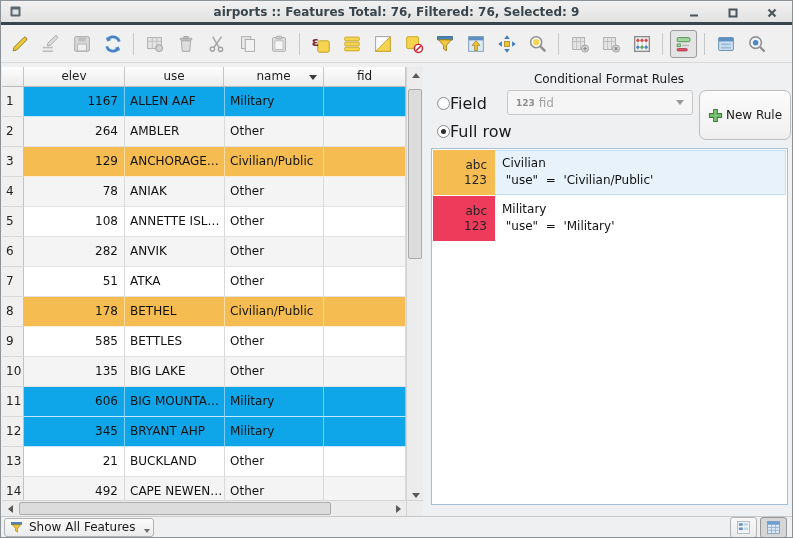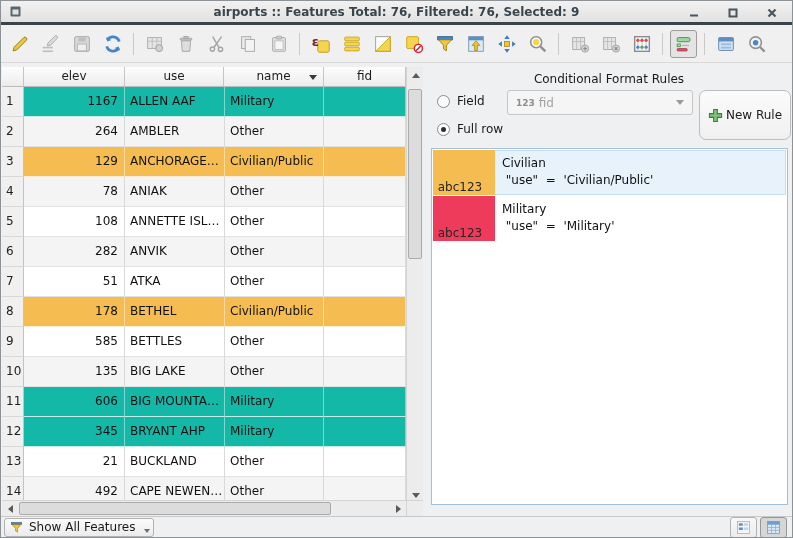--- a/index.html
+++ b/index.html
@@ -38,54 +38,54 @@
   .tbody{position:absolute;top:20px;left:0;width:404px;height:416px;overflow:hidden;background:#fff;}
   .trow{display:flex;height:30px;flex:none;}
   .cell{border-right:1px solid #d9d9d9;border-bottom:1px solid #e2e2e2;font-size:12px;
     line-height:29px;white-space:pre;overflow:hidden;color:#121212;flex:none;background:#fff;}
   .rownum{width:22px;background:#f0f0f0;border-right:1px solid #c3c3c3;border-bottom:1px solid #d8d8d8;padding-left:4px;color:#222;}
   .c-elev{width:101px;text-align:right;padding-right:6px;}
   .c-name{width:100px;padding-left:5px;}
   .c-use{width:99px;padding-left:5px;}
   .c-fid{width:82px;}
   .trow:nth-child(even) .cell:not(.rownum){background:#f4f4f4;}
-  .trow.military .cell:not(.rownum){background:#14b8a6;border-right-color:rgba(255,255,255,.45);border-bottom-color:rgba(255,255,255,.75);}
+  .trow.military .cell:not(.rownum){background:#0ea5e9;border-right-color:rgba(255,255,255,.45);border-bottom-color:rgba(255,255,255,.75);}
   .trow.civilian .cell:not(.rownum){background:#f5bd51;border-right-color:rgba(255,255,255,.45);border-bottom-color:rgba(255,255,255,.75);}
   
   .vscroll{position:absolute;left:404px;top:0;width:17px;height:436px;background:#ececec;border-left:1px solid #d4d4d4;}
   .vthumb{position:absolute;left:1px;right:1px;top:22px;height:170px;background:#dcdcdc;border:1px solid #ababab;border-radius:2px;}
   .sarrow{position:absolute;width:17px;height:16px;display:flex;align-items:center;justify-content:center;}
   .tri-up{width:0;height:0;border-left:4px solid transparent;border-right:4px solid transparent;border-bottom:5px solid #5a5a5a;}
   .tri-down{width:0;height:0;border-left:4px solid transparent;border-right:4px solid transparent;border-top:5px solid #5a5a5a;}
   .tri-left{width:0;height:0;border-top:4px solid transparent;border-bottom:4px solid transparent;border-right:5px solid #5a5a5a;}
   .tri-right{width:0;height:0;border-top:4px solid transparent;border-bottom:4px solid transparent;border-left:5px solid #5a5a5a;}
   .hscroll{position:absolute;left:0;bottom:0;width:404px;height:16px;background:#ececec;border-top:1px solid #d4d4d4;}
   .hthumb{position:absolute;top:1px;bottom:1px;left:17px;width:312px;background:#dcdcdc;border:1px solid #ababab;border-radius:2px;}
   .scroll-corner{position:absolute;left:404px;bottom:0;width:17px;height:16px;background:#ececec;border-left:1px solid #d4d4d4;border-top:1px solid #d4d4d4;}
   .splitter{width:4px;background:#eff0f1;flex:none;}
   
   .panel{position:relative;flex:1;background:#eff0f1;}
   .panel-title{text-align:center;font-size:12px;color:#1a1a1a;padding-top:5px;height:20px;}
-  .radio-row{position:absolute;left:10px;display:flex;align-items:center;gap:7px;font-size:12px;color:#1a1a1a;}
+  .radio-row{position:absolute;left:10px;display:flex;align-items:center;font-size:16px;color:#1a1a1a;}
   .radio-field{top:27px;}
   .radio-fullrow{top:55px;}
   .radio{width:13px;height:13px;border-radius:50%;border:1px solid #8a8a8a;background:#fdfdfd;position:relative;flex:none;}
   .radio.checked::after{content:"";position:absolute;left:3px;top:3px;width:5px;height:5px;border-radius:50%;background:#2e2e2e;}
   .combo{position:absolute;left:80px;top:23px;width:186px;height:25px;background:#f5f5f5;
     border:1px solid #c6c6c6;border-radius:3px;display:flex;align-items:center;padding:0 8px;}
   .combo .prefix{font-size:9px;font-weight:bold;color:#8e8e8e;margin-right:4px;letter-spacing:0;}
   .combo .value{font-size:12px;color:#a2a2a2;}
   .combo-arrow{margin-left:auto;width:0;height:0;border-left:4px solid transparent;border-right:4px solid transparent;border-top:5px solid #9a9a9a;}
   .new-rule{position:absolute;left:272px;top:23px;width:92px;height:50px;background:linear-gradient(#fbfbfb,#f0f0f0);
     border:1px solid #bdbdbd;border-radius:7px;display:flex;align-items:center;justify-content:center;gap:3px;
     font-size:12px;color:#1a1a1a;}
   .rules-list{position:absolute;left:4px;right:3px;top:81px;bottom:11px;background:#fff;border:1px solid #a5c0d4;overflow:hidden;padding-top:1px;}
   .rule-item{display:flex;height:45px;margin:0 1px 1px 1px;position:relative;}
   .rule-item.selected{background:#e7f2fb;box-shadow:inset 0 0 0 1px #c5ddf0;}
-  .swatch{width:62px;flex:none;display:flex;flex-direction:row;justify-content:center;align-items:flex-end;
+  .swatch{width:62px;flex:none;display:flex;flex-direction:column;justify-content:center;align-items:flex-end;
     padding-right:8px;font-size:12px;color:#262626;line-height:15px;}
   .rule-item.civilian .swatch{background:#f5bd51;}
   .rule-item.military .swatch{background:#ee3b5b;}
   .rule-text{padding:5px 0 0 7px;overflow:hidden;}
   .rule-name{font-size:12px;color:#111;line-height:16px;}
   .rule-expr{font-size:12px;color:#111;line-height:18px;white-space:pre;}
   
   .statusbar{position:absolute;left:0;right:0;bottom:0;height:21px;background:#eff0f1;
     border-top:1px solid #c9c9c9;display:flex;align-items:center;padding:0 3px;}
   .filter-btn{display:flex;align-items:center;gap:5px;height:19px;padding:0 18px 0 4px;

